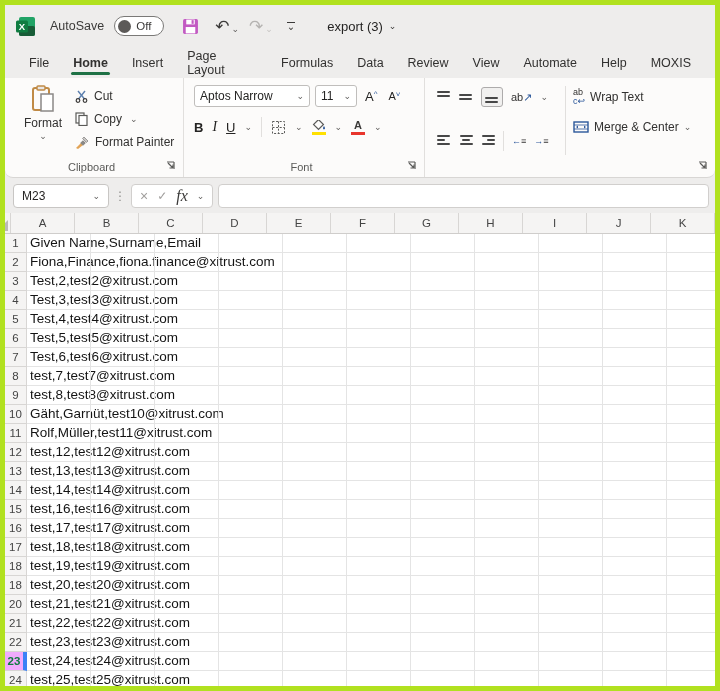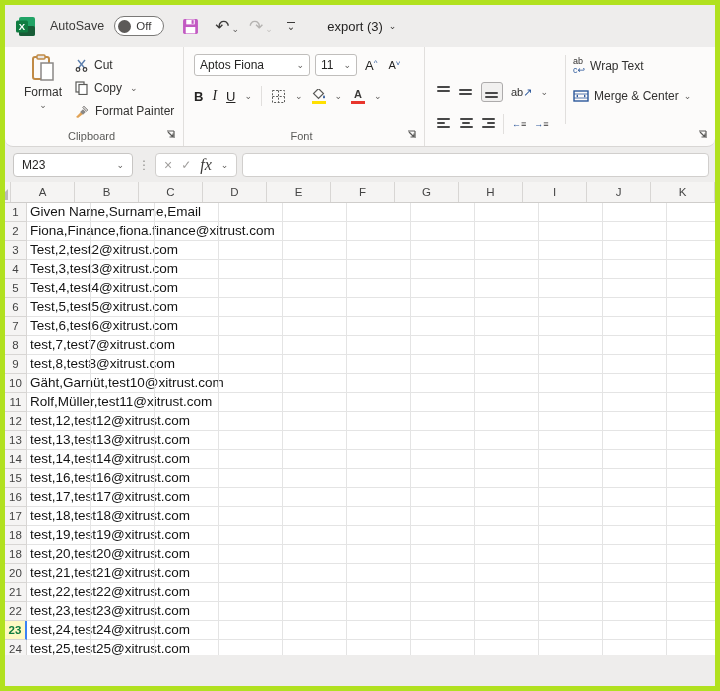--- a/index.html
+++ b/index.html
@@ -63,47 +63,47 @@
   .g-align { width:291px; padding-left:12px; }
   .al-row { display:flex; align-items:center; gap:8px; height:24px; }
   .bars { width:14px; height:13px; display:flex; flex-direction:column; gap:2px; }
   .bars i { display:block; height:2px; background:#474747; border-radius:1px; }
   .v-top { justify-content:flex-start; } .v-mid { justify-content:center; } .v-bot { justify-content:flex-end; }
   .h-left { } .h-center { } .h-right { }
   .sel-box { border:1px solid #adabab; background:#f1f0ef; border-radius:3px; padding:3px; }
   .mini-txt { font-size:9px; color:#323130; line-height:9px; }
   .blue { color:#2b579a; }
   .wrap-cmd, .merge-cmd { display:flex; align-items:center; gap:5px; font-size:12px; color:#323130; }
-  .al-left-block { display:flex; flex-direction:column; gap:8px;margin-top:26px; }
+  .al-left-block { display:flex; flex-direction:column; gap:20px; }
   .al-right-block { position:absolute; left:148px; top:10px; display:flex; flex-direction:column; gap:14px; }
   .al-divider { position:absolute; left:140px; top:8px; bottom:22px; width:1px; background:#e1dfdd; }
 
   
   .fbar { height:35px; background:#eeedec; display:flex; align-items:center; padding:0 6px 0 8px; gap:5px; }
-  .namebox { width:120px; height:24px; background:#fff; border:1px solid #c8c6c4; border-radius:4px; display:flex; align-items:center; justify-content:space-between; padding:0 8px; font-size:12px; }
+  .namebox { width:96px; height:24px; background:#fff; border:1px solid #c8c6c4; border-radius:4px; display:flex; align-items:center; justify-content:space-between; padding:0 8px; font-size:12px; }
   .dots { color:#908e8c; font-size:12px; letter-spacing:0; }
   .fx-box { height:24px; background:#fff; border:1px solid #d1cfcd; border-radius:4px; display:flex; align-items:center; gap:9px; padding:0 8px; }
   .fx-cancel { color:#a19f9d; font-size:14px; }
   .fx-enter { color:#a19f9d; font-size:12px; }
   .fx-sym { font-family:"Liberation Serif", serif; font-style:italic; font-size:16px; color:#3b3a39; }
   .formula-input { flex:1; height:24px; background:#fff; border:1px solid #d1cfcd; border-radius:4px; font-size:12px; padding:0 6px; color:#252423; }
 
   
   .grid { background:#fff; height:473px; position:relative; }
   .colhdrs { height:21px; display:flex; background:#f5f4f3; border-bottom:1px solid #cfcdcb; }
   .corner { width:22px; border-right:1px solid #d8d6d4; position:relative; background:#f5f4f3; }
   .corner::after { content:""; position:absolute; right:2px; bottom:2px; border-left:11px solid transparent; border-bottom:11px solid #bbb9b7; }
   .colhdr { width:64px; flex:0 0 auto; border-right:1px solid #d8d6d4; font-size:11.5px; color:#444; display:flex; align-items:center; justify-content:center; }
   .rows { position:absolute; top:21px; left:0; right:0; bottom:0; overflow:hidden; }
   .vlines { position:absolute; top:0; bottom:0; left:22px; right:0;
     background-image:repeating-linear-gradient(to right, transparent 0 63px, #e4e4e4 63px 64px); pointer-events:none; }
   .row { height:19px; display:flex; align-items:stretch; }
   .rowhdr { width:22px; flex:0 0 auto; background:#f5f4f3; border-right:1px solid #d8d6d4; border-bottom:1px solid #d8d6d4; font-size:11.5px; color:#444; display:flex; align-items:center; justify-content:center; }
   .rowtext { flex:1; border-bottom:1px solid #e4e4e4; font-size:13.5px; color:#141414; line-height:18px; padding-left:3px; white-space:nowrap; overflow:hidden; }
-  .row.active .rowhdr { background:#fef9c3; color:#0f7b3f; border-right:2px solid #3b82f6; font-weight:bold; }
+  .row.active .rowhdr { background:#f0abfc; color:#0f7b3f; border-right:4px solid #3b82f6; font-weight:bold; }
 </style>
 </head>
 <body>
 
 <div class="frame">
 
   <div class="titlebar">
     <svg class="xl-logo" viewBox="0 0 21 21">
       <rect x="4" y="1" width="16" height="19" rx="2" fill="#21a366"></rect>
       <rect x="4" y="10" width="16" height="10" rx="2" fill="#185c37"></rect>
@@ -129,20 +129,33 @@
       <span class="glyph-redo">↷</span>
       <span class="chev" style="color:#c6c4c2;">⌄</span>
     </span>
     <span class="qat-custom">⌄</span>
     <span class="doc-title">
       <span>export (3)</span>
       <span class="chev">⌄</span>
     </span>
   </div>
 
+  <div class="tabs">
+      <span class="tab">File</span>
+      <span class="tab active">Home</span>
+      <span class="tab">Insert</span>
+      <span class="tab">Page Layout</span>
+      <span class="tab">Formulas</span>
+      <span class="tab">Data</span>
+      <span class="tab">Review</span>
+      <span class="tab">View</span>
+      <span class="tab">Automate</span>
+      <span class="tab">Help</span>
+      <span class="tab">MOXIS</span>
+    </div>
 
   <div class="ribbon">
 
     <div class="group g-clipboard">
       <div class="paste-btn">
         <svg width="24" height="28" viewBox="0 0 24 28">
           <rect x="2" y="3" width="16" height="22" rx="2" fill="none" stroke="#c08a45" stroke-width="2"></rect>
           <rect x="6" y="1" width="8" height="4" rx="1" fill="#e8e6e4" stroke="#c08a45" stroke-width="1.5"></rect>
           <rect x="10" y="9" width="12" height="17" fill="#fff" stroke="#8a8886" stroke-width="1.5"></rect>
         </svg>
@@ -179,21 +192,21 @@
       <div class="group-label">Clipboard</div>
       <svg class="launcher" viewBox="0 0 12 12">
         <path d="M2 2 h7 M9 2 v7" stroke="#5a5a58" stroke-width="1.2" fill="none"></path>
         <path d="M3 3 l5 5 M8 8 l-3.5 0 M8 8 l0 -3.5" stroke="#5a5a58" stroke-width="1.2" fill="none"></path>
       </svg>
     </div>
 
     <div class="group g-font">
       <div class="combo-row">
         <div class="combo font-name">
-          <span>Aptos Fiona</span>
+          <span>Aptos Narrow</span>
           <span class="chev">⌄</span>
         </div>
         <div class="combo font-size">
           <span>11</span>
           <span class="chev">⌄</span>
         </div>
         <span class="fontsize-btn">A<sup>^</sup></span>
         <span class="fontsize-btn" style="font-size:11px;">A<sup style="color:#2b579a;">˅</sup></span>
       </div>
       <div class="fmt-row">

